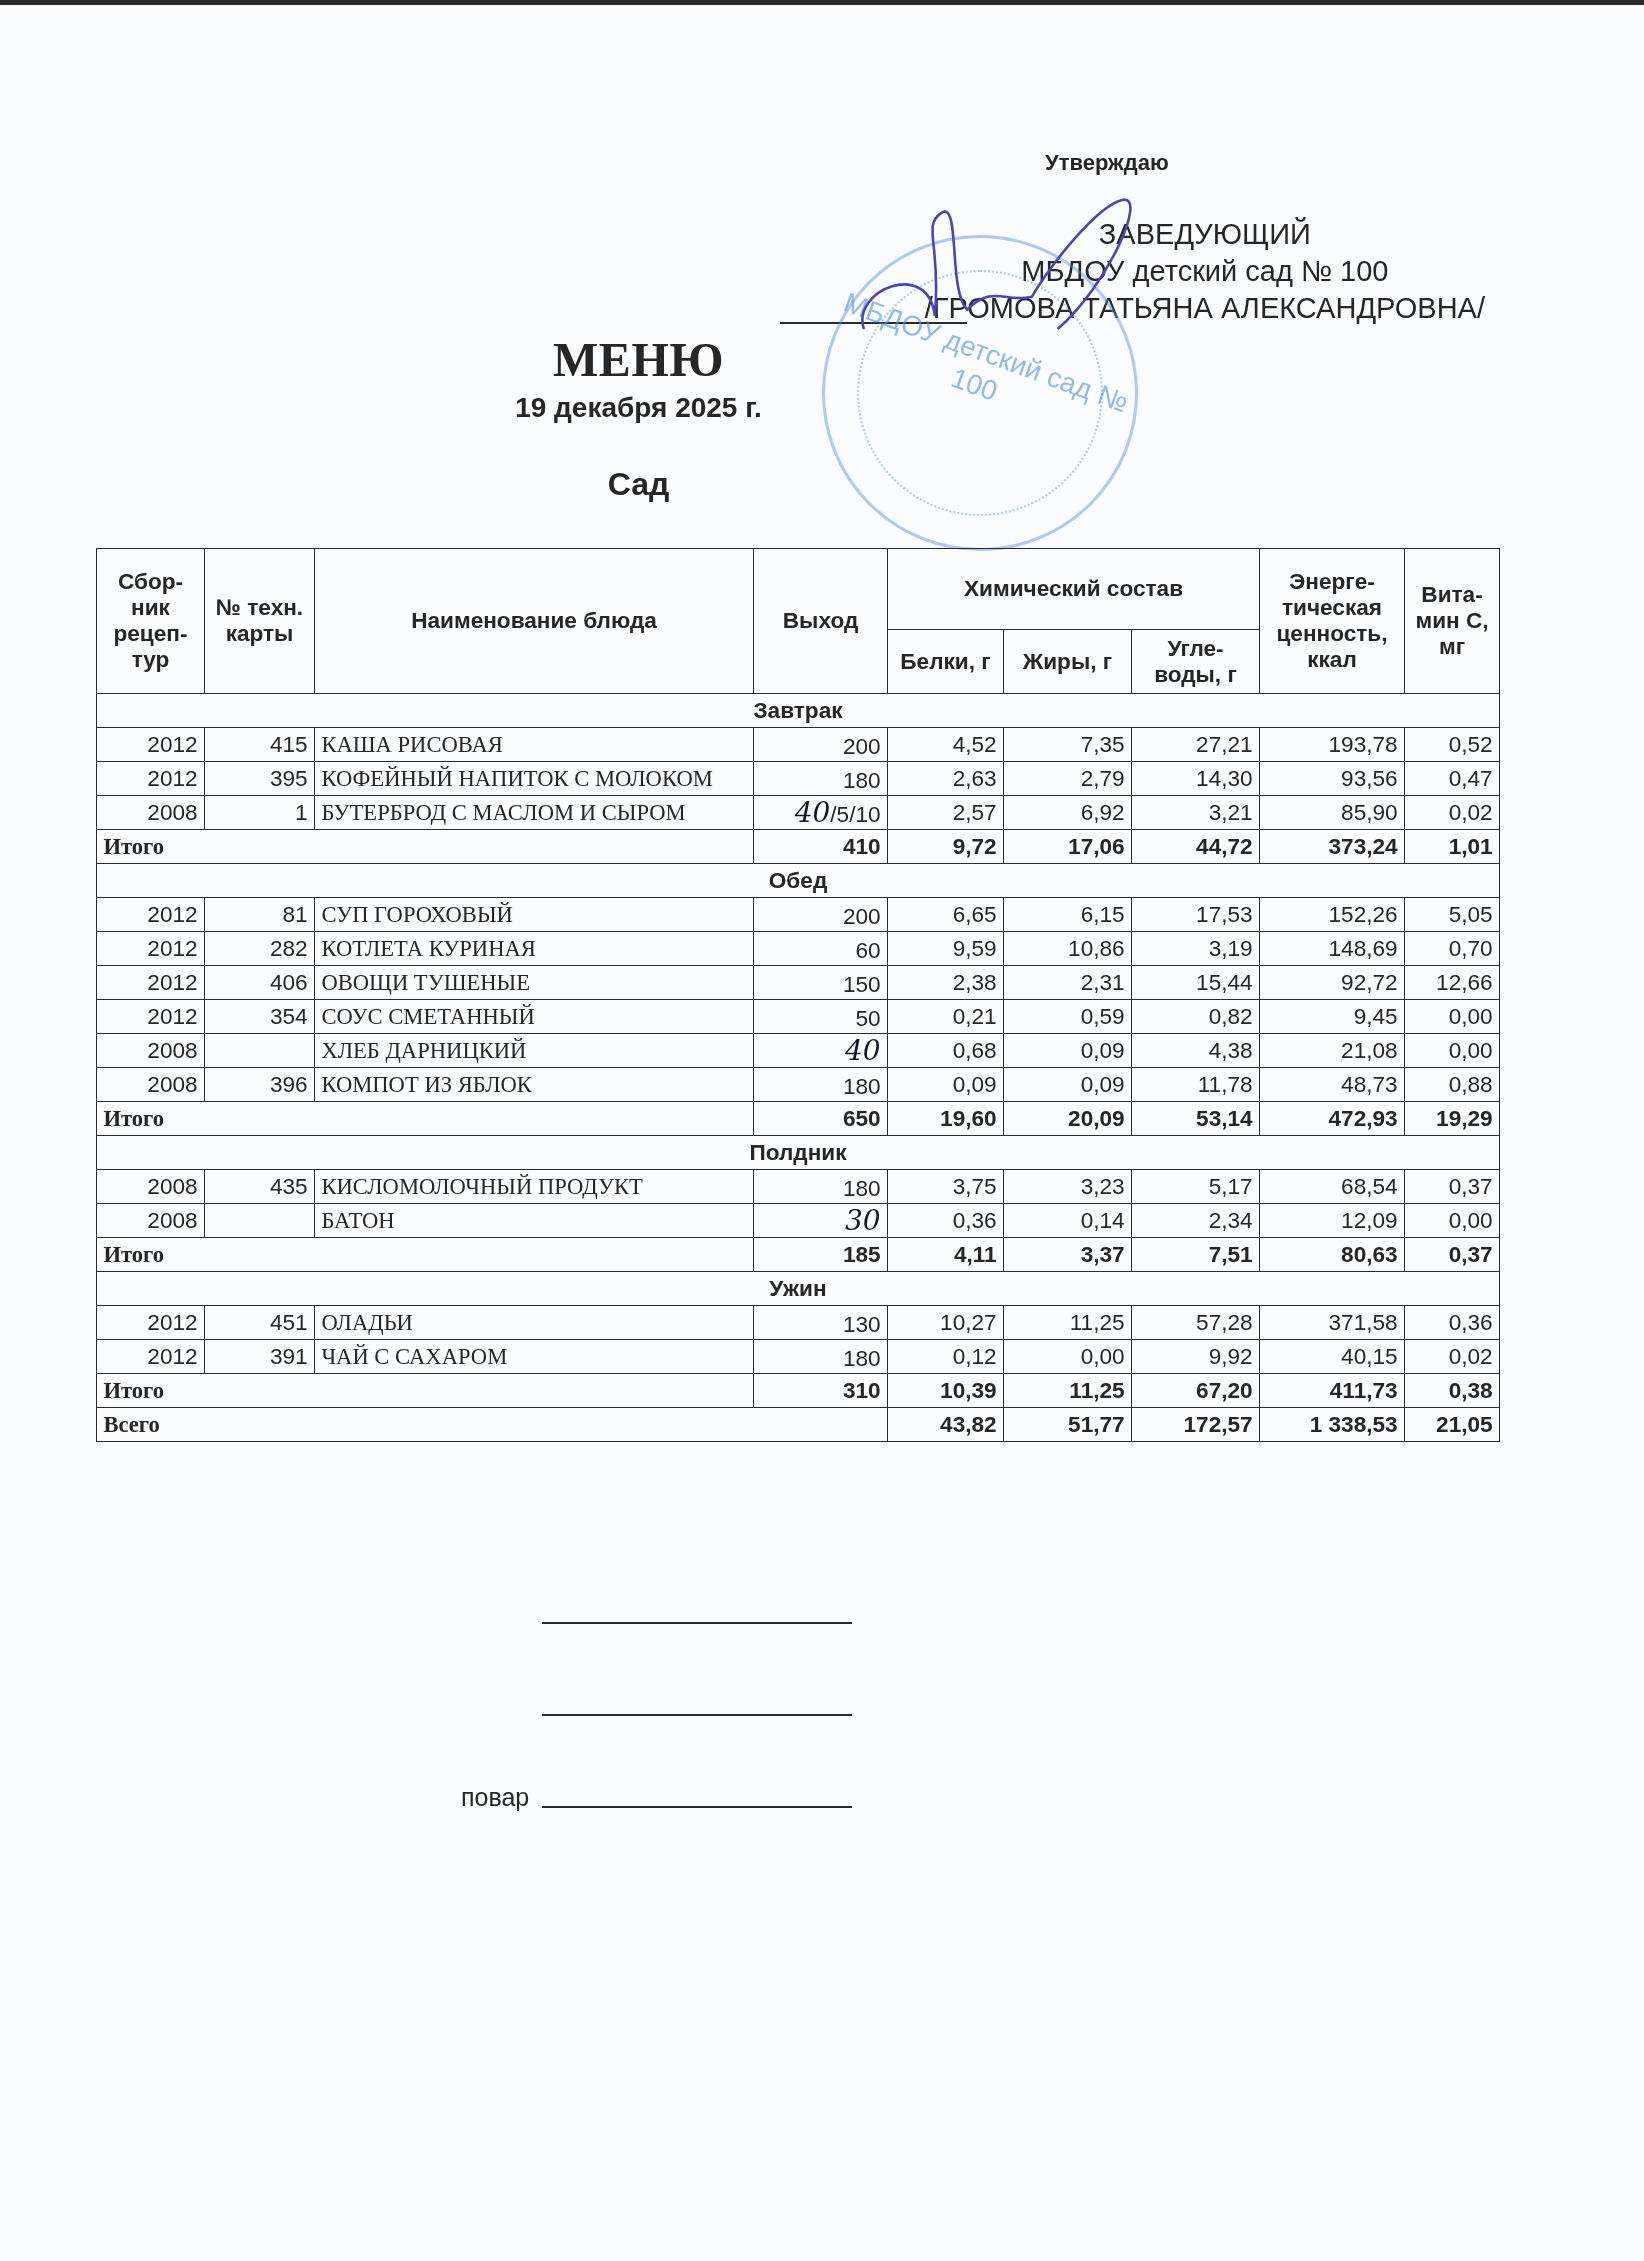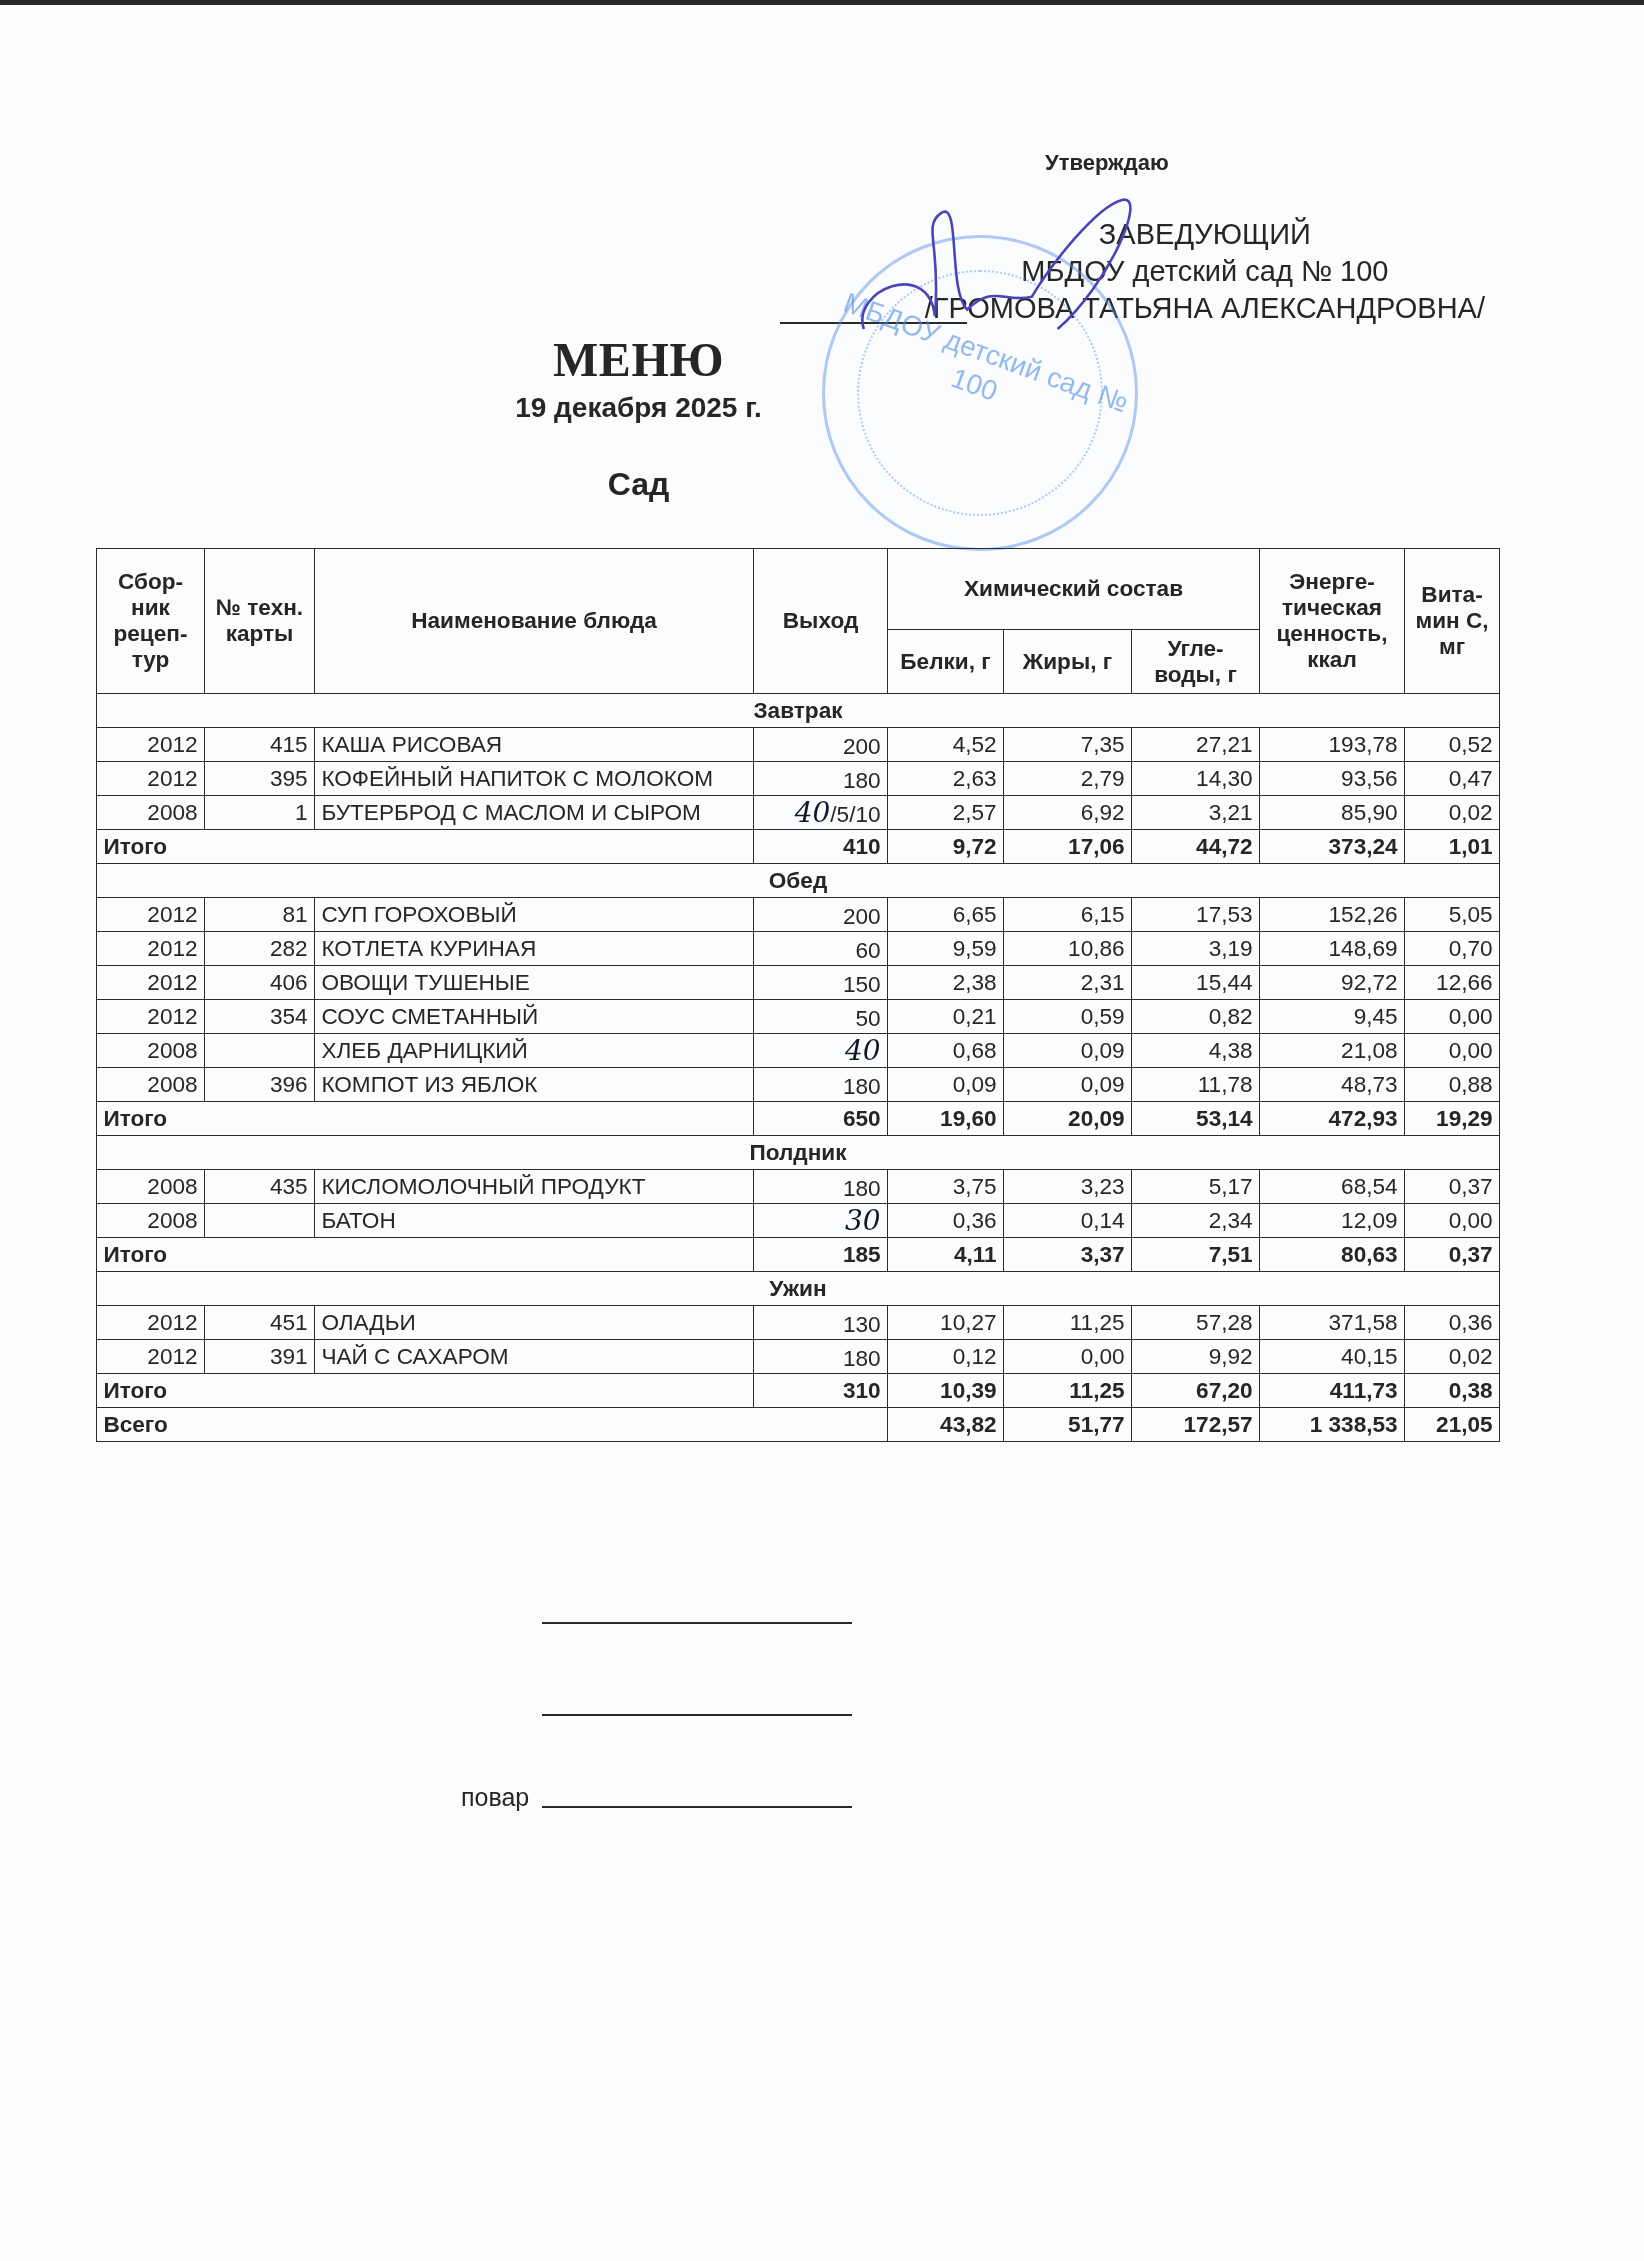--- a/index.html
+++ b/index.html
@@ -19,21 +19,21 @@
   .stamp { position:absolute; left:822px; top:235px; width:316px; height:316px; border-radius:50%;
     border:3.9px solid rgba(80,140,230,.45); box-sizing:border-box; }
   .stamp::before { content:""; position:absolute; left:32px; top:32px; right:32px; bottom:32px; border-radius:50%; border:2.6px dotted rgba(80,140,230,.45); }
   .stamp-inner { position:absolute; left:0; top:97px; width:100%; text-align:center; color:rgba(80,140,230,.6); font-size:28px; transform:rotate(20deg); line-height:34px; }
 
   table.menu { position:absolute; left:96px; top:548px; border-collapse:collapse; table-layout:fixed; }
   table.menu td, table.menu th { border:1.9px solid #2b2b2b; padding:0 6.4px; font-size:22.6px; height:34px; box-sizing:border-box; }
   table.menu th { font-weight:bold; text-align:center; line-height:26px; }
   .c-num { text-align:right; }
   .c-ctr { text-align:right; }
-  .c-left { text-align:left; }
+  .c-left { text-align:left;font-family:Liberation Serif, serif; }
   .section td { text-align:center; font-weight:bold; font-size:28px; height:49px; padding-left:335px; }
   .total td { font-weight:bold; }
   .hand { color:#0f172a; font-family:"DejaVu Serif", serif; font-style:italic; font-size:28px; }
 
   .sig { position:absolute; border-top:2.6px solid #2a2a2a; width:310px; }
   .cook { position:absolute; left:461px; top:1783px; font-size:25px; }
 </style>
 </head>
 <body>
 

